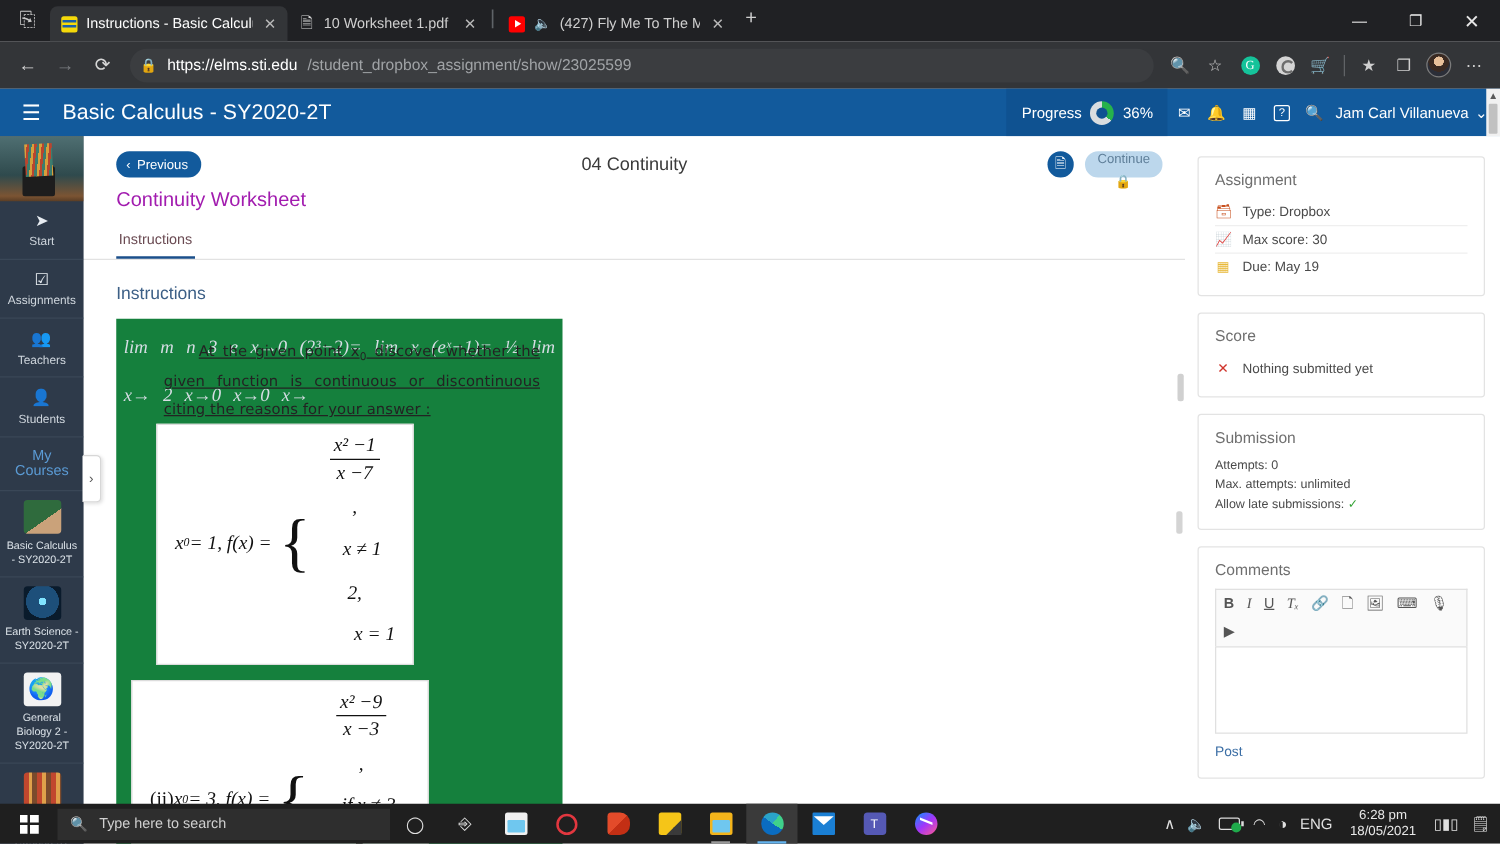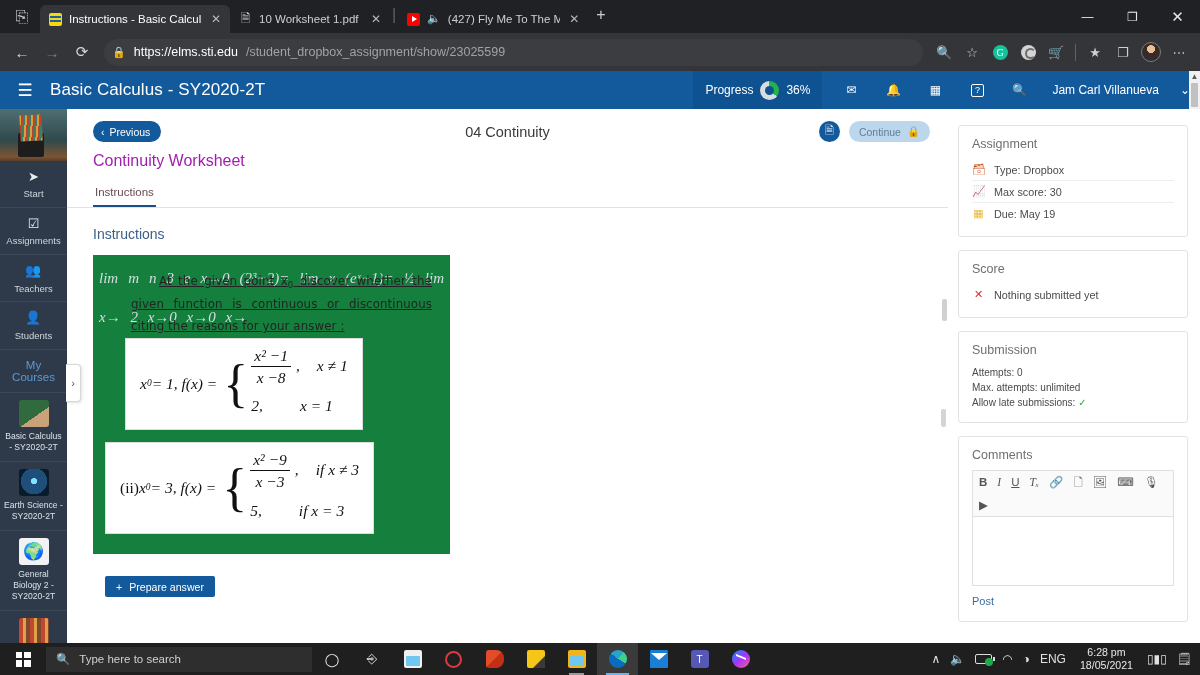--- a/index.html
+++ b/index.html
@@ -69,21 +69,21 @@
     border: 1px solid #7b7b7b;
   }
 
   
   .lms-header {
     height: 38px; background: #125a9c; display: flex; align-items: center;
     color: #fff; font-size: 12px; position: relative;
   }
   .burger { width: 50px; display: flex; align-items: center; justify-content: center; font-size: 17px; }
   .course-title { font-size: 17px; font-weight: 400; letter-spacing: .1px; }
-  .hdr-right { margin-left: auto; display: flex; align-items: center; gap: 16px; padding-right: 10px; }
+  .hdr-right { margin-left: auto; display: flex; align-items: center; gap: 0; padding-right: 10px; }
   .progress-wrap { display: flex; align-items: center; gap: 7px; background: #0f5291; height: 38px; padding: 0 12px; }
   .progress-ring {
     width: 19px; height: 19px; border-radius: 50%;
     background: conic-gradient(#26b24b 0 36%, #d9dde0 36% 100%);
     position: relative;
   }
   .progress-ring::after { content: ""; position: absolute; inset: 5px; border-radius: 50%; background: #0f5291; }
   .hdr-ic { width: 26px; display: flex; align-items: center; justify-content: center; font-size: 12px; }
   .qmark-box { width: 13px; height: 13px; border: 1.4px solid #fff; border-radius: 2px; font-size: 9px; display: flex; align-items: center; justify-content: center; }
   .user-name { font-size: 12px; margin: 0 5px 0 4px; }
@@ -131,21 +131,21 @@
     display: inline-flex; align-items: center; gap: 5px; padding: 0 11px 0 8px; font-size: 10.5px;
   }
   .lesson-name { position: absolute; left: 0; right: 0; text-align: center; font-size: 14.5px; color: #3a3a3a; top: 15px; pointer-events: none;}
   .top-right-tools { margin-left: auto; display: flex; align-items: center; gap: 9px; z-index: 2;}
   .notes-ic {
     width: 21px; height: 21px; border-radius: 50%; background: #125a9c; color: #fff;
     display: flex; align-items: center; justify-content: center; font-size: 11px;
   }
   .btn-continue {
     background: #bcd7ec; color: #5f7f99; border-radius: 12px; height: 21px;
-    display: inline-flex; align-items: center; gap: 6px; padding: 0 10px; font-size: 10.5px;
+    display: inline-flex; align-items: center; gap: 6px; padding: 0 10px; font-size: 10.5px; flex-direction: column;
   }
   .ws-title { font-size: 16px; color: #a21caf; padding: 10px 26px 0; font-weight: 400; }
   .tabs-row { padding: 12px 26px 0; border-bottom: 1px solid #e2e2e2; margin-right: 0; }
   .tab-item { display: inline-block; font-size: 11.5px; color: #6a4a52; padding: 0 2px 7px; border-bottom: 2.5px solid #1b4f8a; }
   .content-scroll { padding: 18px 26px 0; position: relative; }
   .sec-head { font-size: 14px; color: #3c5f86; margin-bottom: 13px; }
 
   .instr-block {
     width: 357px; background: #15803d; padding: 16px 18px 20px; position: relative; overflow: hidden;
     color: #232323; font-size: 11.8px; line-height: 1.85; text-align: justify; text-decoration: underline;
@@ -158,21 +158,21 @@
   .instr-text { position: relative; font-family: "DejaVu Sans", sans-serif; letter-spacing: .1px; margin-left: 20px; }
   .instr-text .ind { display: inline-block; width: 28px; }
   .sub0 { font-size: 8.5px; vertical-align: sub; }
 
   .eq-box { border: 1px solid #dcdcdc; background: #fff; display: inline-block; padding: 8px 14px; margin-left: 14px; }
   .eq-box.two { margin-left: -6px; margin-top: 12px; }
   .eq { display: flex; align-items: center; font-family: "Liberation Serif", serif; font-size: 15.5px; color: #111; font-style: italic; }
   .eq .roman { font-style: normal; }
   .brace { font-size: 52px; font-weight: 200; line-height: .88; font-family: "Liberation Serif", serif; margin: 0 3px 0 6px; font-style: normal; }
   .cases { display: flex; flex-direction: column; gap: 6px; }
-  .case-row { display: flex; align-items: center; gap: 5px; }
+  .case-row { display: flex; align-items: center; gap: 5px; flex-direction: column; }
   .frac { display: inline-flex; flex-direction: column; text-align: center; line-height: 1.15; }
   .frac .num { border-bottom: 1.2px solid #111; padding: 0 3px 1px; }
   .frac .den { padding: 2px 3px 0; }
   .cond { margin-left: 12px; white-space: nowrap; }
   .cond2 { margin-left: 32px; white-space: nowrap; }
   sub.pw { font-size: 9.5px; vertical-align: sub; }
 
   .btn-prepare {
     margin: 22px 0 0 12px; background: #125a9c; color: #fff; border: none;
     border-radius: 2px; height: 21px; padding: 0 11px; font-size: 10.6px;
@@ -417,21 +417,21 @@
           <div class="eq-box">
             <div class="eq">
               <span>x</span>
                 <sub class="pw">0</sub>
                 <span> = 1,  f(x) = </span>
               <span class="brace">{</span>
               <div class="cases">
                 <div class="case-row">
                   <span class="frac">
                     <span class="num">x² −1</span>
-                    <span class="den">x −8</span>
+                    <span class="den">x −7</span>
                   </span>
                   <span>,</span>
                   <span class="cond">x ≠ 1</span>
                 </div>
                 <div class="case-row">
                   <span>2,</span>
                   <span class="cond2">x = 1</span>
                 </div>
               </div>
             </div>

